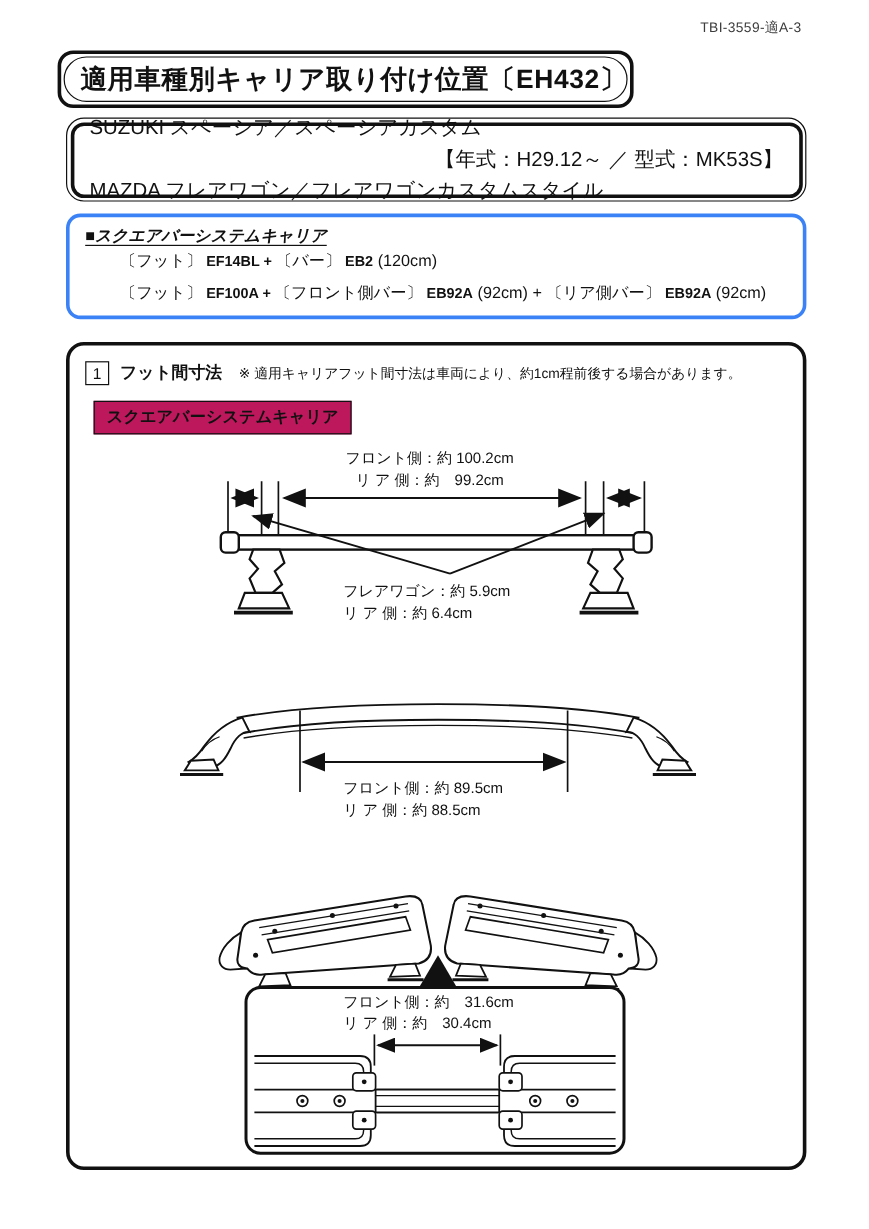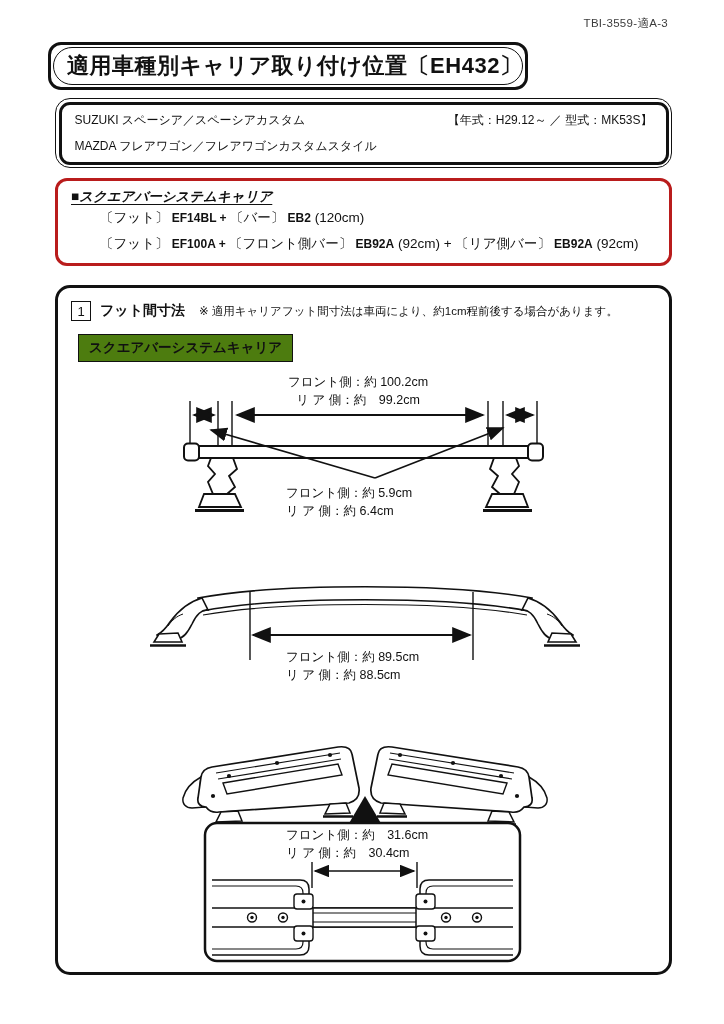--- a/index.html
+++ b/index.html
@@ -26,26 +26,26 @@
   
   .vehicle-box {
     position:absolute; left:55px; top:98px; width:617px; height:70px;
     border:1.5px solid #111; border-radius:15px; box-sizing:border-box; padding:2.5px;
     background:#fff;
   }
   .vehicle-inner {
     height:100%; border:3px solid #111; border-radius:11px; box-sizing:border-box;
     padding:5px 13px; display:flex; flex-direction:column; justify-content:center;
   }
-  .vehicle-row { display:flex; align-items:center; font-size:12px; line-height:26px; white-space:nowrap; }
+  .vehicle-row { display:flex; align-items:flex-start; font-size:17px; line-height:26px; white-space:nowrap;flex-direction:column; }
   .vehicle-spec { margin-left:auto; }
   
   .carrier-box {
     position:absolute; left:55px; top:178px; width:617px; height:88px;
-    border:3px solid #b91c1c; border-radius:12px; box-sizing:border-box;
+    border:3px solid #3b82f6; border-radius:12px; box-sizing:border-box;
     padding:7px 10px 0 13px; background:#fff;
   }
   .carrier-heading {
     font-size:13.5px; font-weight:bold; font-style:italic;
     text-decoration:underline; text-underline-offset:3px; margin-bottom:3px;
   }
   .carrier-parts { font-size:13.5px; margin:0 0 8px 29px; white-space:nowrap; }
   .seg-b { font-weight:bold; font-size:12px; }
   
   .main-box {
@@ -53,21 +53,21 @@
     border:3px solid #111; border-radius:15px; box-sizing:border-box; background:#fff;
   }
   .sec-header { position:absolute; left:13px; top:13px; display:flex; align-items:center; white-space:nowrap; }
   .sec-num {
     width:20px; height:20px; border:1.5px solid #111; box-sizing:border-box;
     display:flex; align-items:center; justify-content:center; font-size:13px; margin-right:9px;
   }
   .sec-title { font-weight:bold; font-size:14px; margin-right:14px; }
   .sec-note { font-size:11.5px; }
   .dlabel {
-    position:absolute; border:1.5px solid #111; background:#4d7c0f;
+    position:absolute; border:1.5px solid #111; background:#be185d;
     font-weight:bold; font-size:13.5px; padding:4px 10px; white-space:nowrap;
   }
   .dlabel1 { left:20px; top:46px; }
   .dlabel2 { left:20px; top:244px; }
   .dlabel3 { left:20px; top:410px; }
   .diag { position:absolute; left:4px; width:603px; }
   .diag svg { position:absolute; left:0; top:0; }
   .diag1 { top:83px;  height:152px; }
   .diag2 { top:280px; height:125px; }
   .diag3 { top:450px; height:227px; }
@@ -153,21 +153,21 @@
       <g stroke="#111" stroke-width="1.6">
         <line x1="313" y1="107" x2="149" y2="59" marker-end="url(#ah1)"></line>
         <line x1="313" y1="107" x2="441" y2="57" marker-end="url(#ah1)"></line>
       </g>
     </svg>
     <div class="dim-text t1top">
       <div>フロント側：約 100.2cm</div>
       <div>リ ア 側：約　99.2cm</div>
     </div>
     <div class="dim-text t1bot">
-      <div>フロント側：約 5.9cm</div>
+      <div>フレアワゴン：約 5.9cm</div>
       <div>リ ア 側：約 6.4cm</div>
     </div>
   </div>
 
 
   <div class="diag diag2">
     <svg width="603" height="125" viewBox="0 0 603 125">
       <defs>
         <marker id="ah2" viewBox="0 0 10 8" markerWidth="11" markerHeight="9" refX="9" refY="4" orient="auto-start-reverse">
           <path d="M0,0 L10,4 L0,8 Z" fill="#111"></path>

